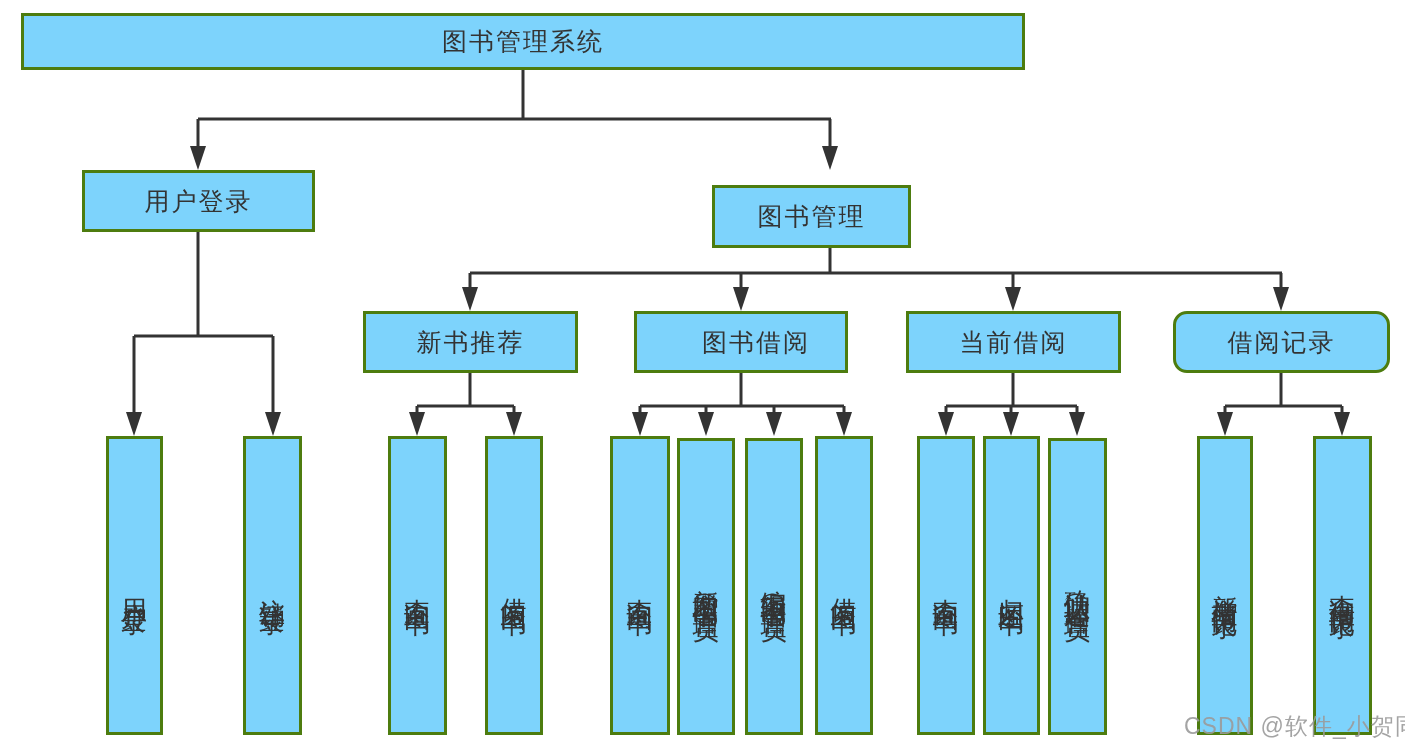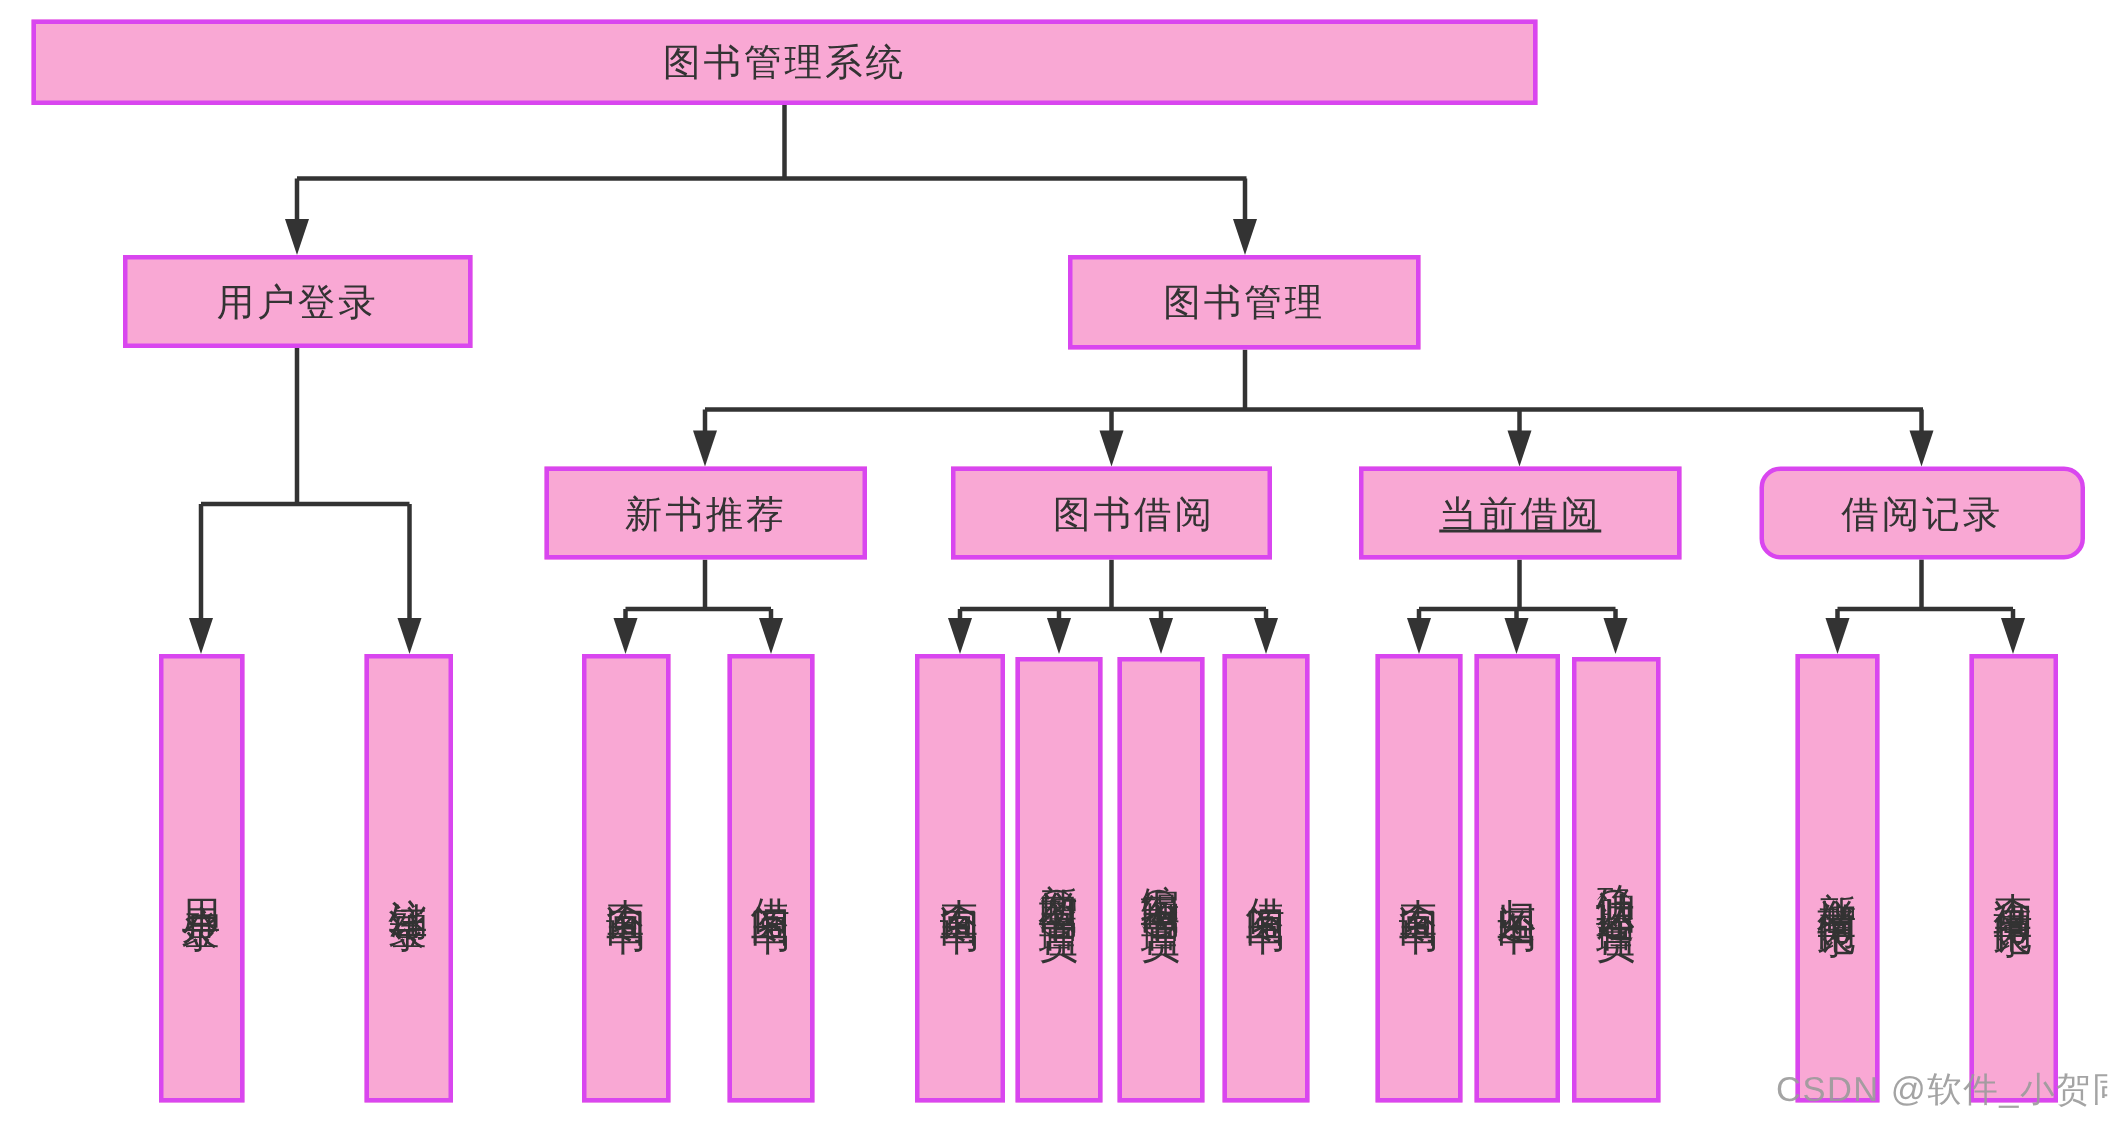--- a/index.html
+++ b/index.html
@@ -13,22 +13,22 @@
   }
   .edges {
     position: absolute;
     left: 0; top: 0;
     width: 1405px; height: 747px;
     pointer-events: none;
   }
   .box {
     position: absolute;
     box-sizing: border-box;
-    border: 3px solid #d946ef;
-    background: #f9a8d4;
+    border: 3px solid #4d7c0f;
+    background: #7dd3fc;
     color: #333333;
     display: flex;
     align-items: center;
     justify-content: center;
     text-align: center;
     font-size: 25px;
     letter-spacing: 2px;
     z-index: 2;
   }
   .leaf {
@@ -118,25 +118,25 @@
       <polygon points="1003,412 1019,412 1011,436"></polygon>
       <polygon points="1069,412 1085,412 1077,436"></polygon>
       <polygon points="1217,412 1233,412 1225,436"></polygon>
       <polygon points="1334,412 1350,412 1342,436"></polygon>
     </g>
   </svg>
 
   <div class="box" style="left:21px; top:13px; width:1004px; height:57px;">图书管理系统</div>
 
   <div class="box" style="left:82px; top:170px; width:233px; height:62px;">用户登录</div>
-  <div class="box" style="left:712px; top:170px; width:235px; height:63px;">图书管理</div>
+  <div class="box" style="left:712px; top:185px; width:199px; height:63px;">图书管理</div>
 
   <div class="box" style="left:363px; top:311px; width:215px; height:62px;">新书推荐</div>
   <div class="box" style="left:634px; top:311px; width:214px; height:62px;padding-left:30px;">图书借阅</div>
-  <div class="box" style="left:906px; top:311px; width:215px; height:62px;text-decoration:underline;">当前借阅</div>
+  <div class="box" style="left:906px; top:311px; width:215px; height:62px;">当前借阅</div>
   <div class="box" style="left:1173px; top:311px; width:217px; height:62px;border-radius:14px;">借阅记录</div>
 
   <div class="box leaf" style="left:106px; top:436px; width:57px; height:299px;">用户登录</div>
   <div class="box leaf" style="left:243px; top:436px; width:59px; height:299px;">注销登录</div>
 
   <div class="box leaf" style="left:388px; top:436px; width:59px; height:299px;">查询图书</div>
   <div class="box leaf" style="left:485px; top:436px; width:58px; height:299px;">借阅图书</div>
 
   <div class="box leaf" style="left:610px; top:436px; width:60px; height:299px;">查询图书</div>
   <div class="box leaf" style="left:677px; top:438px; width:58px; height:297px;">新增图书（管理员）</div>

